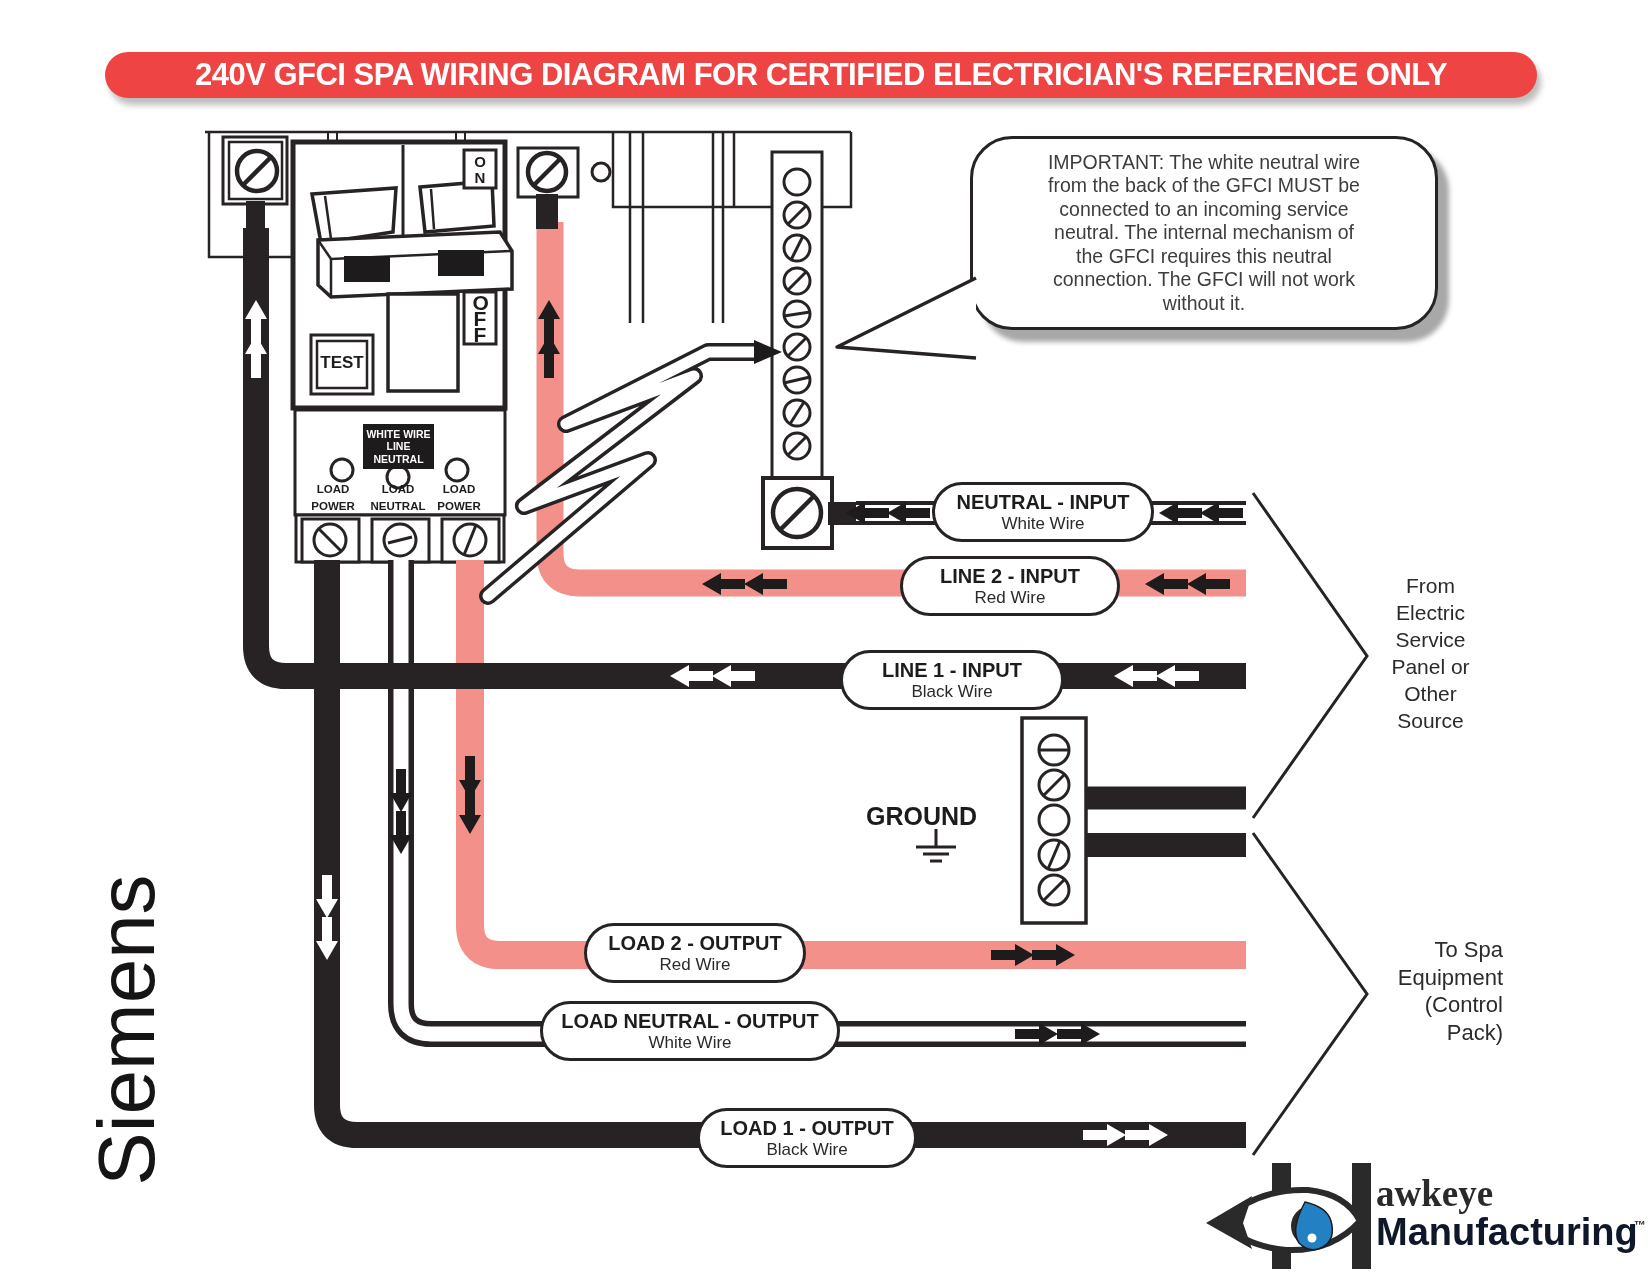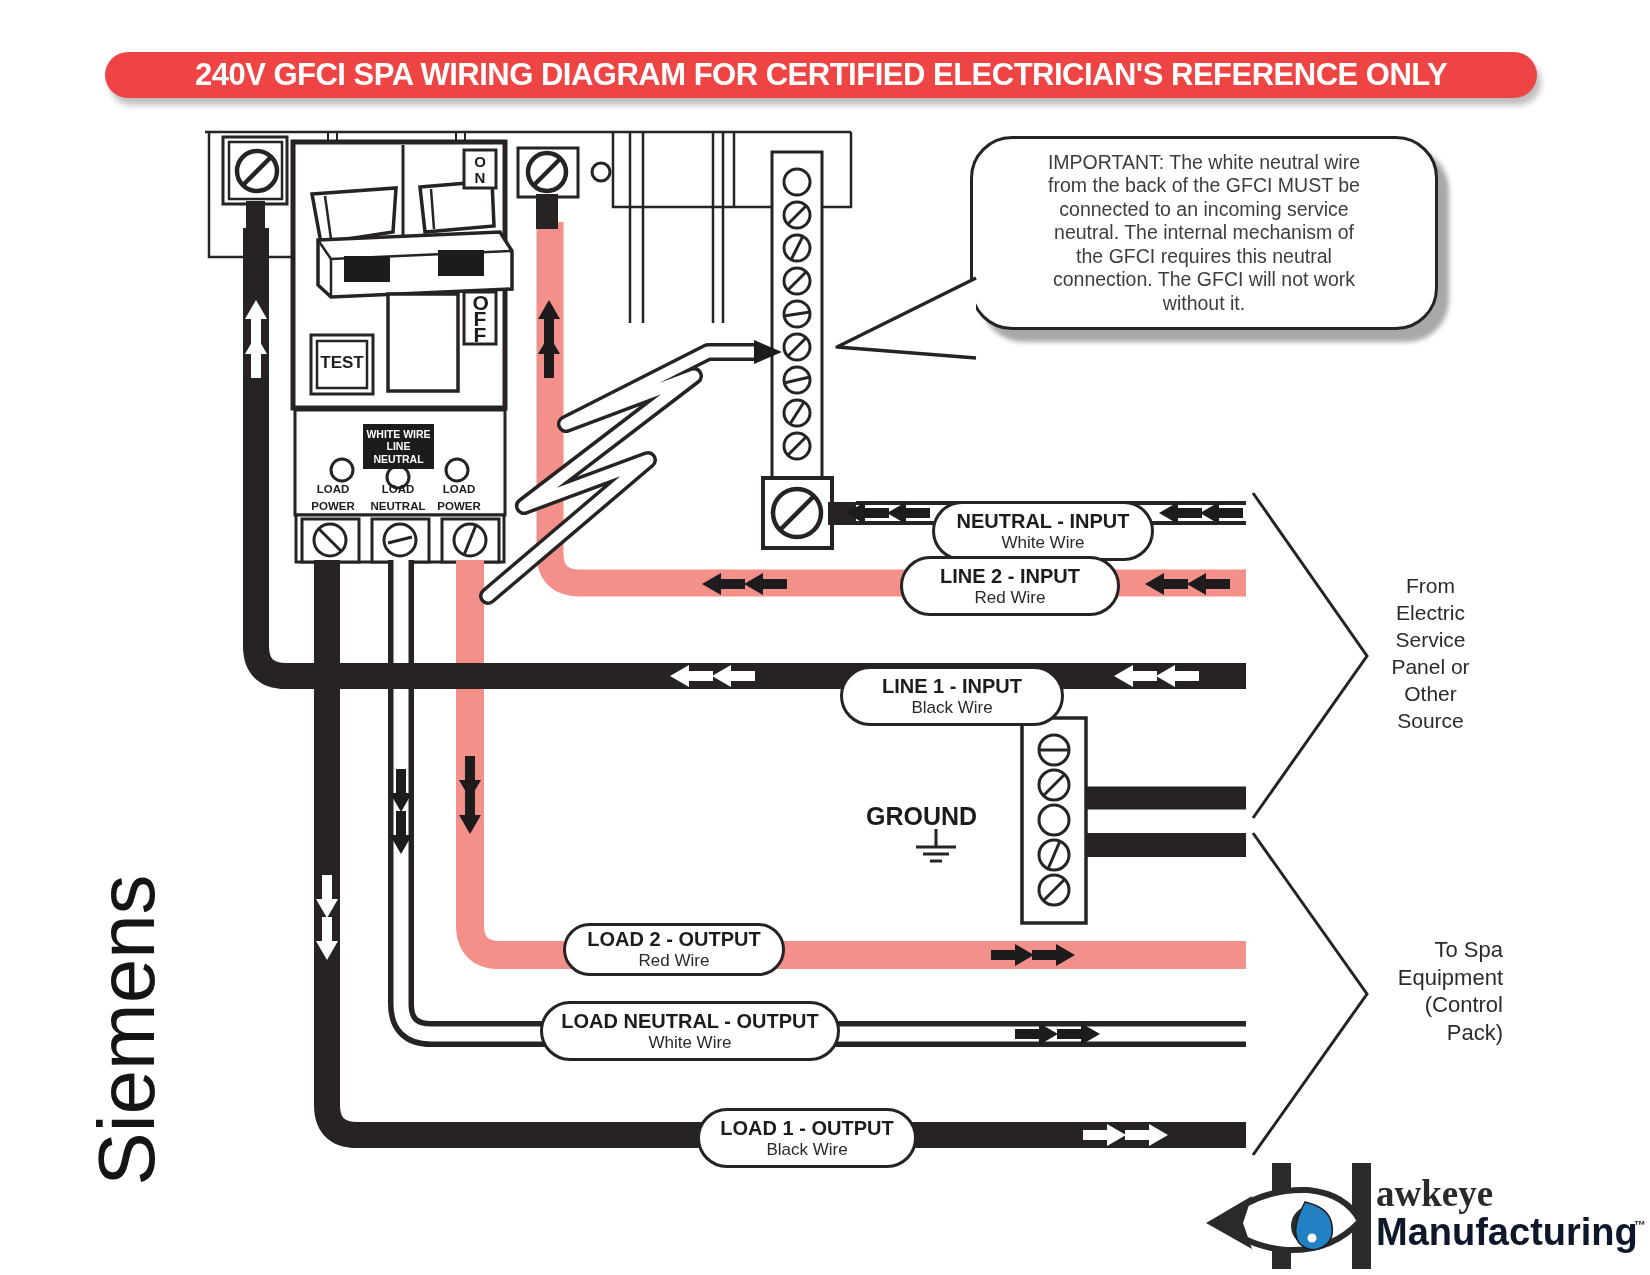--- a/index.html
+++ b/index.html
@@ -259,33 +259,33 @@
   <div id="test-label" class="overlay">TEST</div>
   <div id="neutral-tag" class="overlay pre">WHITE WIRE
 LINE NEUTRAL</div>
   <div class="term-label pre" style="left:293px;">LOAD
 POWER</div>
   <div class="term-label pre" style="left:358px;">LOAD
 NEUTRAL</div>
   <div class="term-label pre" style="left:419px;">LOAD
 POWER</div>
 
-  <div class="pill" style="left:932px;top:501px;width:222px;height:60px;">
+  <div class="pill" style="left:932px;top:482px;width:222px;height:60px;">
     <span class="t">NEUTRAL - INPUT</span>
     <span class="s">White Wire</span>
   </div>
   <div class="pill" style="left:900px;top:556px;width:220px;height:60px;">
     <span class="t">LINE 2 - INPUT</span>
     <span class="s">Red Wire</span>
   </div>
-  <div class="pill" style="left:840px;top:650px;width:224px;height:60px;margin-top:16px;">
+  <div class="pill" style="left:840px;top:650px;width:224px;height:60px;">
     <span class="t">LINE 1 - INPUT</span>
     <span class="s">Black Wire</span>
   </div>
-  <div class="pill" style="left:563px;top:923px;width:222px;height:53px;">
+  <div class="pill" style="left:584px;top:923px;width:222px;height:60px;">
     <span class="t">LOAD 2 - OUTPUT</span>
     <span class="s">Red Wire</span>
   </div>
   <div class="pill" style="left:540px;top:1001px;width:300px;height:60px;">
     <span class="t">LOAD NEUTRAL - OUTPUT</span>
     <span class="s">White Wire</span>
   </div>
   <div class="pill" style="left:697px;top:1108px;width:220px;height:60px;">
     <span class="t">LOAD 1 - OUTPUT</span>
     <span class="s">Black Wire</span>

